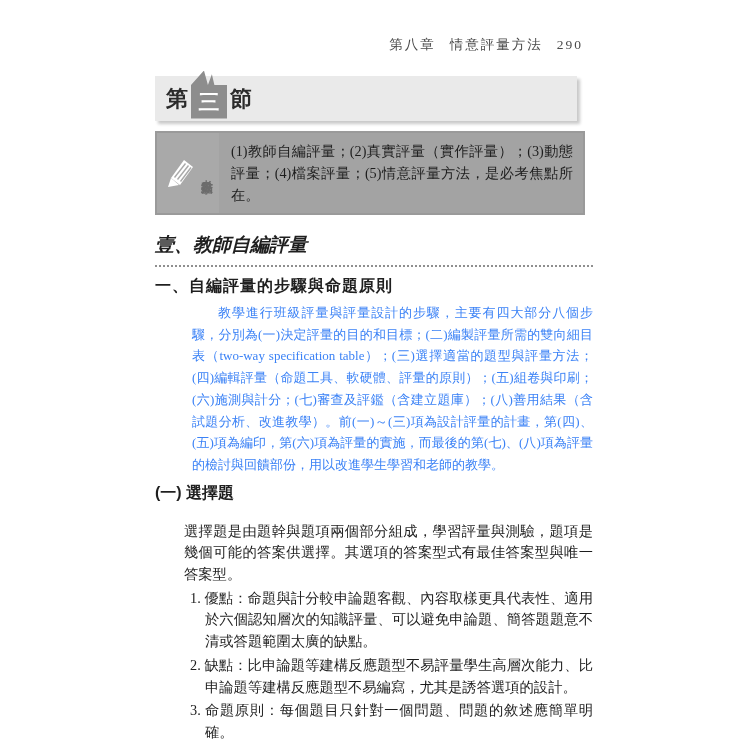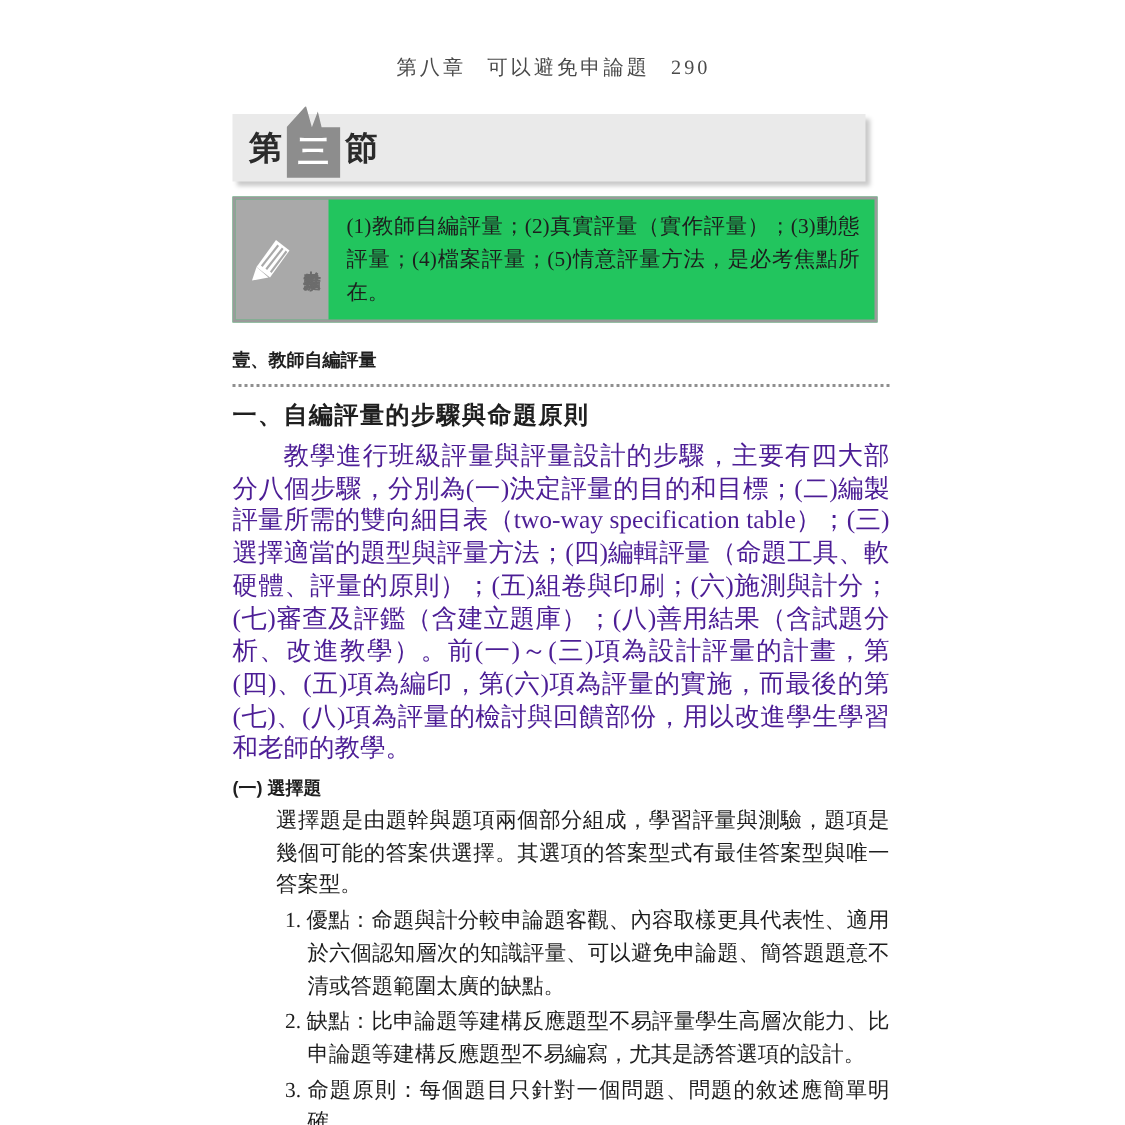--- a/index.html
+++ b/index.html
@@ -12,21 +12,21 @@
     color:#222222;
     overflow:hidden;
   }
   .content {
     position:absolute;
     left:155px; top:36px;
     width:438px;
   }
   
   .running-head {
-    display:flex; justify-content:center; align-items:baseline;
+    display:flex; justify-content:flex-end; align-items:baseline;
     gap:14px;
     font-size:13.5px; color:#4a4a4a;
     letter-spacing:2px;
     margin-bottom:22px;
     padding-right:10px;
   }
   
   .section-bar {
     display:flex; align-items:center;
     width:422px; height:45px;
@@ -44,21 +44,21 @@
     background:#8d8d8d;
     clip-path:polygon(0% 30%, 36% 0%, 47% 30%, 58% 8%, 65% 30%, 100% 30%, 100% 100%, 0% 100%);
     color:#ffffff;
     font-size:21px; line-height:34px;
   }
   
   .tip-box {
     display:flex; align-items:stretch;
     width:430px;
     border:2px solid #9a9a9a;
-    background:#22c55e;
+    background:#a3a3a3;
     margin-bottom:17px;
   }
   .tip-side {
     flex:0 0 62px;
     background:#a9a9a9;
     display:flex; align-items:center; justify-content:center;
     gap:3px;
     padding:4px 2px;
   }
   .tip-label {
@@ -72,40 +72,42 @@
   .tip-text {
     flex:1;
     padding:7px 10px 7px 12px;
     font-size:14.2px; line-height:22px;
     text-align:justify;
     color:#1d1d1d;
   }
   
   .h-unit {
     font-family:"Liberation Sans","DejaVu Sans",sans-serif;
-    font-weight:bold; font-size:12px; color:#1f1f1f;
+    font-weight:bold; font-size:19px; color:#1f1f1f;
     padding-bottom:7px; margin-bottom:9px;
     border-bottom:2px dotted #8f8f8f;
+    font-style:italic;
   }
   .h-sub {
     font-family:Liberation Sans, sans-serif;
     font-weight:bold; font-size:16px; color:#1f1f1f;
     margin-bottom:5px; letter-spacing:1px;
   }
   .h-item {
     font-family:"Liberation Sans","DejaVu Sans",sans-serif;
-    font-weight:bold; font-size:12px; color:#1f1f1f;
-    margin-bottom:3px;
+    font-weight:bold; font-size:16px; color:#1f1f1f;
+    margin-bottom:17px;
   }
   
   .para {
-    font-size:17px; line-height:21.7px;
-    text-align:justify; color:#4c1d95;
+    font-size:13px; line-height:21.7px;
+    text-align:justify; color:#3b82f6;
     text-indent:2em;
     margin-bottom:7px;
+    margin-left:37px;
   }
   .intro {
     font-size:14.3px; line-height:21.7px;
     text-align:justify; color:#1d1d1d;
     padding-left:29px;
     margin-bottom:2px;
   }
   .point {
     font-size:14.3px; line-height:21.7px;
     text-align:justify; color:#1d1d1d;
@@ -115,21 +117,21 @@
   .pencil-icon { flex:0 0 auto; }
 </style>
 </head>
 <body>
 
 <div class="page">
   <div class="content">
 
     <div class="running-head">
       <span>第八章</span>
-      <span>可以避免申論題</span>
+      <span>情意評量方法</span>
       <span>290</span>
     </div>
 
     <div class="section-bar">
       <span>第</span>
       <span class="num-box">
           <span>三</span>
         </span>
       <span>節</span>
       <span style="width:12px"></span>

